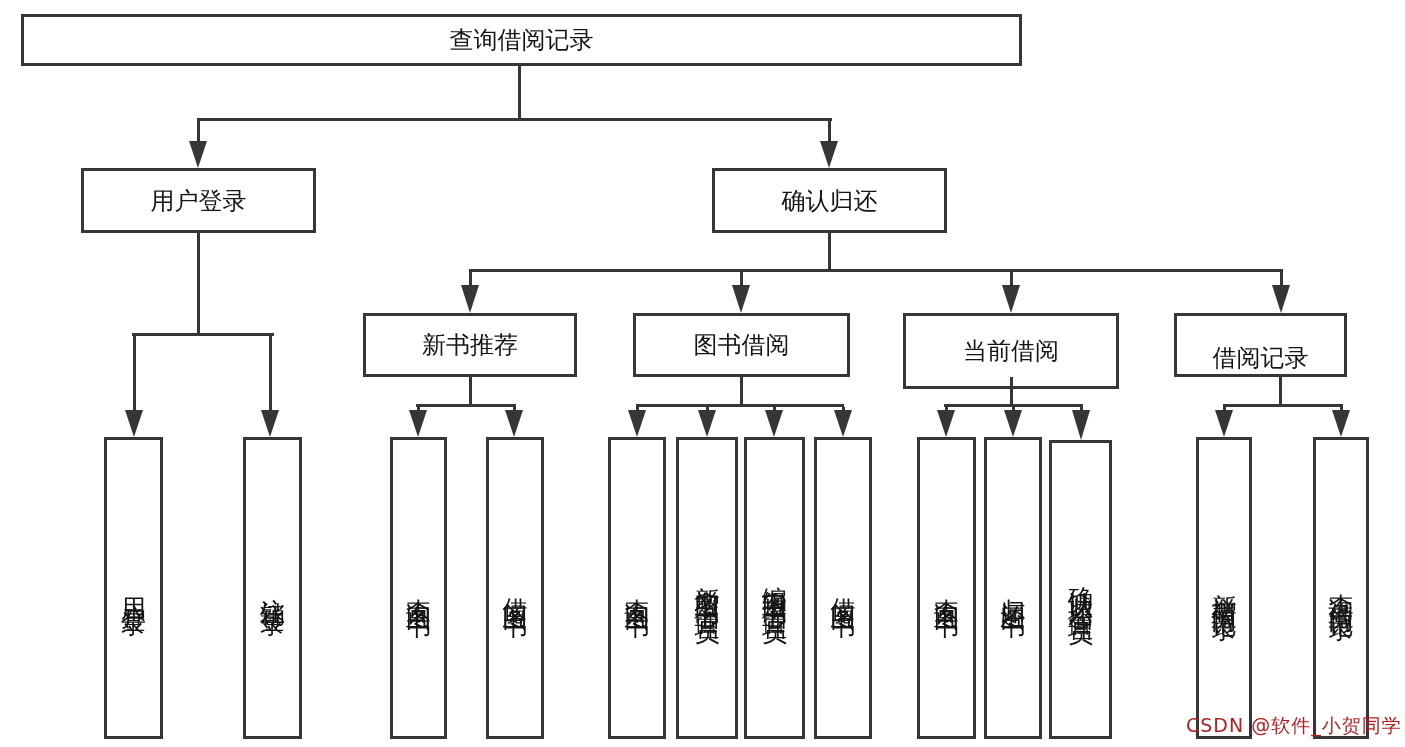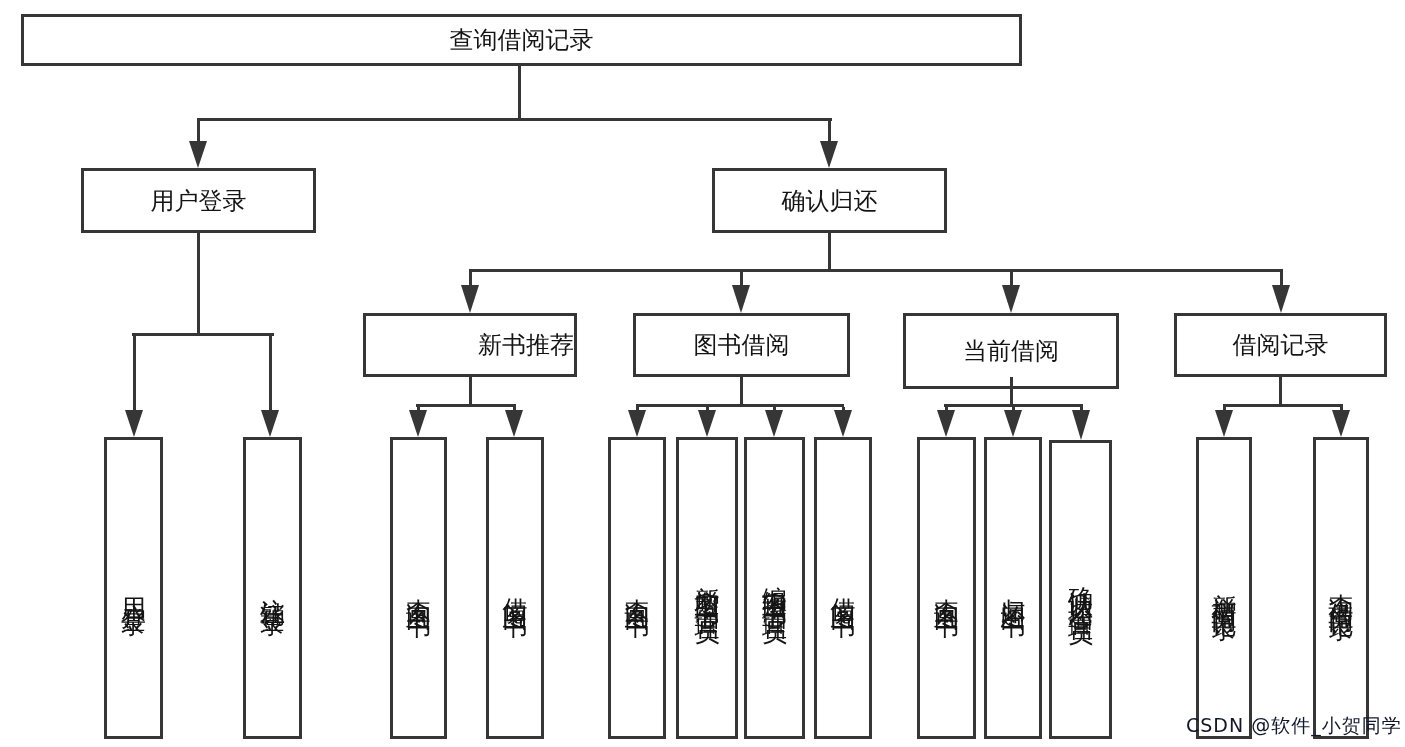--- a/index.html
+++ b/index.html
@@ -10,21 +10,21 @@
   .lbl { font-size:24px; color:#141414; white-space:nowrap; }
   .vbox .lbl { writing-mode:vertical-rl; text-orientation:mixed; font-size:25px;
                letter-spacing:5px; line-height:1; white-space:normal; }
   .hl, .vl { position:absolute; background:#363636; }
   .ar { position:absolute; width:0; height:0;
         border-left:9px solid transparent; border-right:9px solid transparent;
         border-top:27px solid #363636; }
   .ar28 { border-top-width:28px; }
   .ar30 { border-top-width:30px; }
   .watermark { position:absolute; left:1186px; top:713px; font-size:19px;
-               color:#0f172a; letter-spacing:1px; z-index:5; white-space:nowrap; }
+               color:#b91c1c; letter-spacing:1px; z-index:5; white-space:nowrap; }
 </style>
 </head>
 <body>
 
 <div class="canvas">
 
   <div class="box" style="left:21px; top:14px; width:1001px; height:52px;">
     <span class="lbl">查询借阅记录</span>
   </div>
 
@@ -53,30 +53,30 @@
   <div class="hl" style="left:469px; top:269px; width:814px; height:3px;"></div>
   <div class="vl" style="left:469px; top:272px; width:3px; height:14px;"></div>
   <div class="ar ar28" style="left:461px; top:285px;"></div>
   <div class="vl" style="left:740px; top:272px; width:3px; height:14px;"></div>
   <div class="ar ar28" style="left:732px; top:285px;"></div>
   <div class="vl" style="left:1010px; top:272px; width:3px; height:14px;"></div>
   <div class="ar ar28" style="left:1002px; top:285px;"></div>
   <div class="vl" style="left:1280px; top:272px; width:3px; height:14px;"></div>
   <div class="ar ar28" style="left:1272px; top:285px;"></div>
 
-  <div class="box" style="left:363px; top:313px; width:214px; height:64px;justify-content:flex-end;">
+  <div class="box" style="left:363px; top:313px; width:214px; height:64px;">
     <span class="lbl">新书推荐</span>
   </div>
   <div class="box" style="left:633px; top:313px; width:217px; height:64px;">
     <span class="lbl">图书借阅</span>
   </div>
   <div class="box" style="left:903px; top:313px; width:216px; height:76px;">
     <span class="lbl">当前借阅</span>
   </div>
-  <div class="box" style="left:1174px; top:313px; width:213px; height:64px;">
+  <div class="box" style="left:1174px; top:313px; width:173px; height:64px;align-items:flex-end;">
     <span class="lbl">借阅记录</span>
   </div>
 
   <div class="vl" style="left:469px; top:377px; width:3px; height:27px;"></div>
   <div class="hl" style="left:416px; top:404px; width:100px; height:3px;"></div>
   <div class="vl" style="left:417px; top:407px; width:3px; height:4px;"></div>
   <div class="ar" style="left:409px; top:410px;"></div>
   <div class="vl" style="left:513px; top:407px; width:3px; height:4px;"></div>
   <div class="ar" style="left:505px; top:410px;"></div>
 

